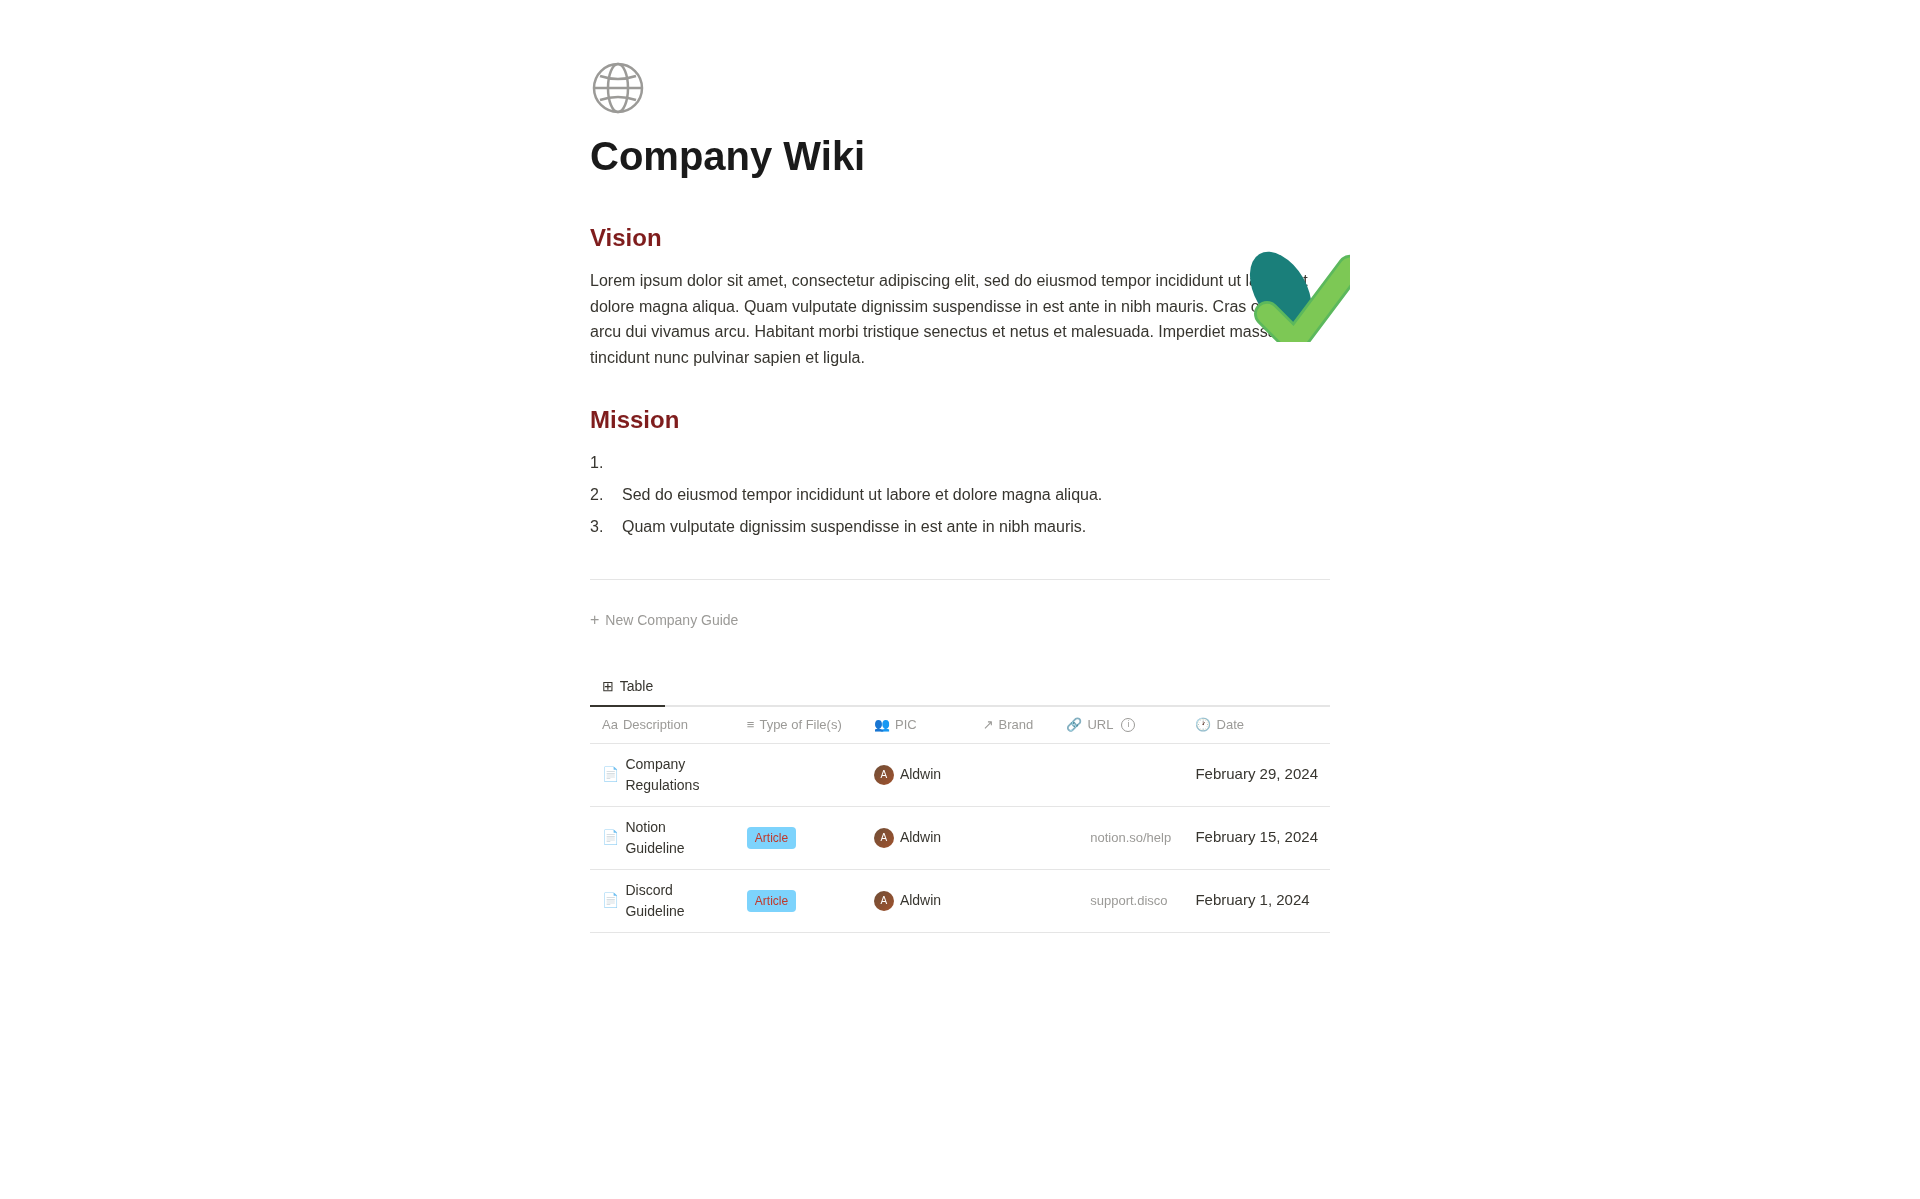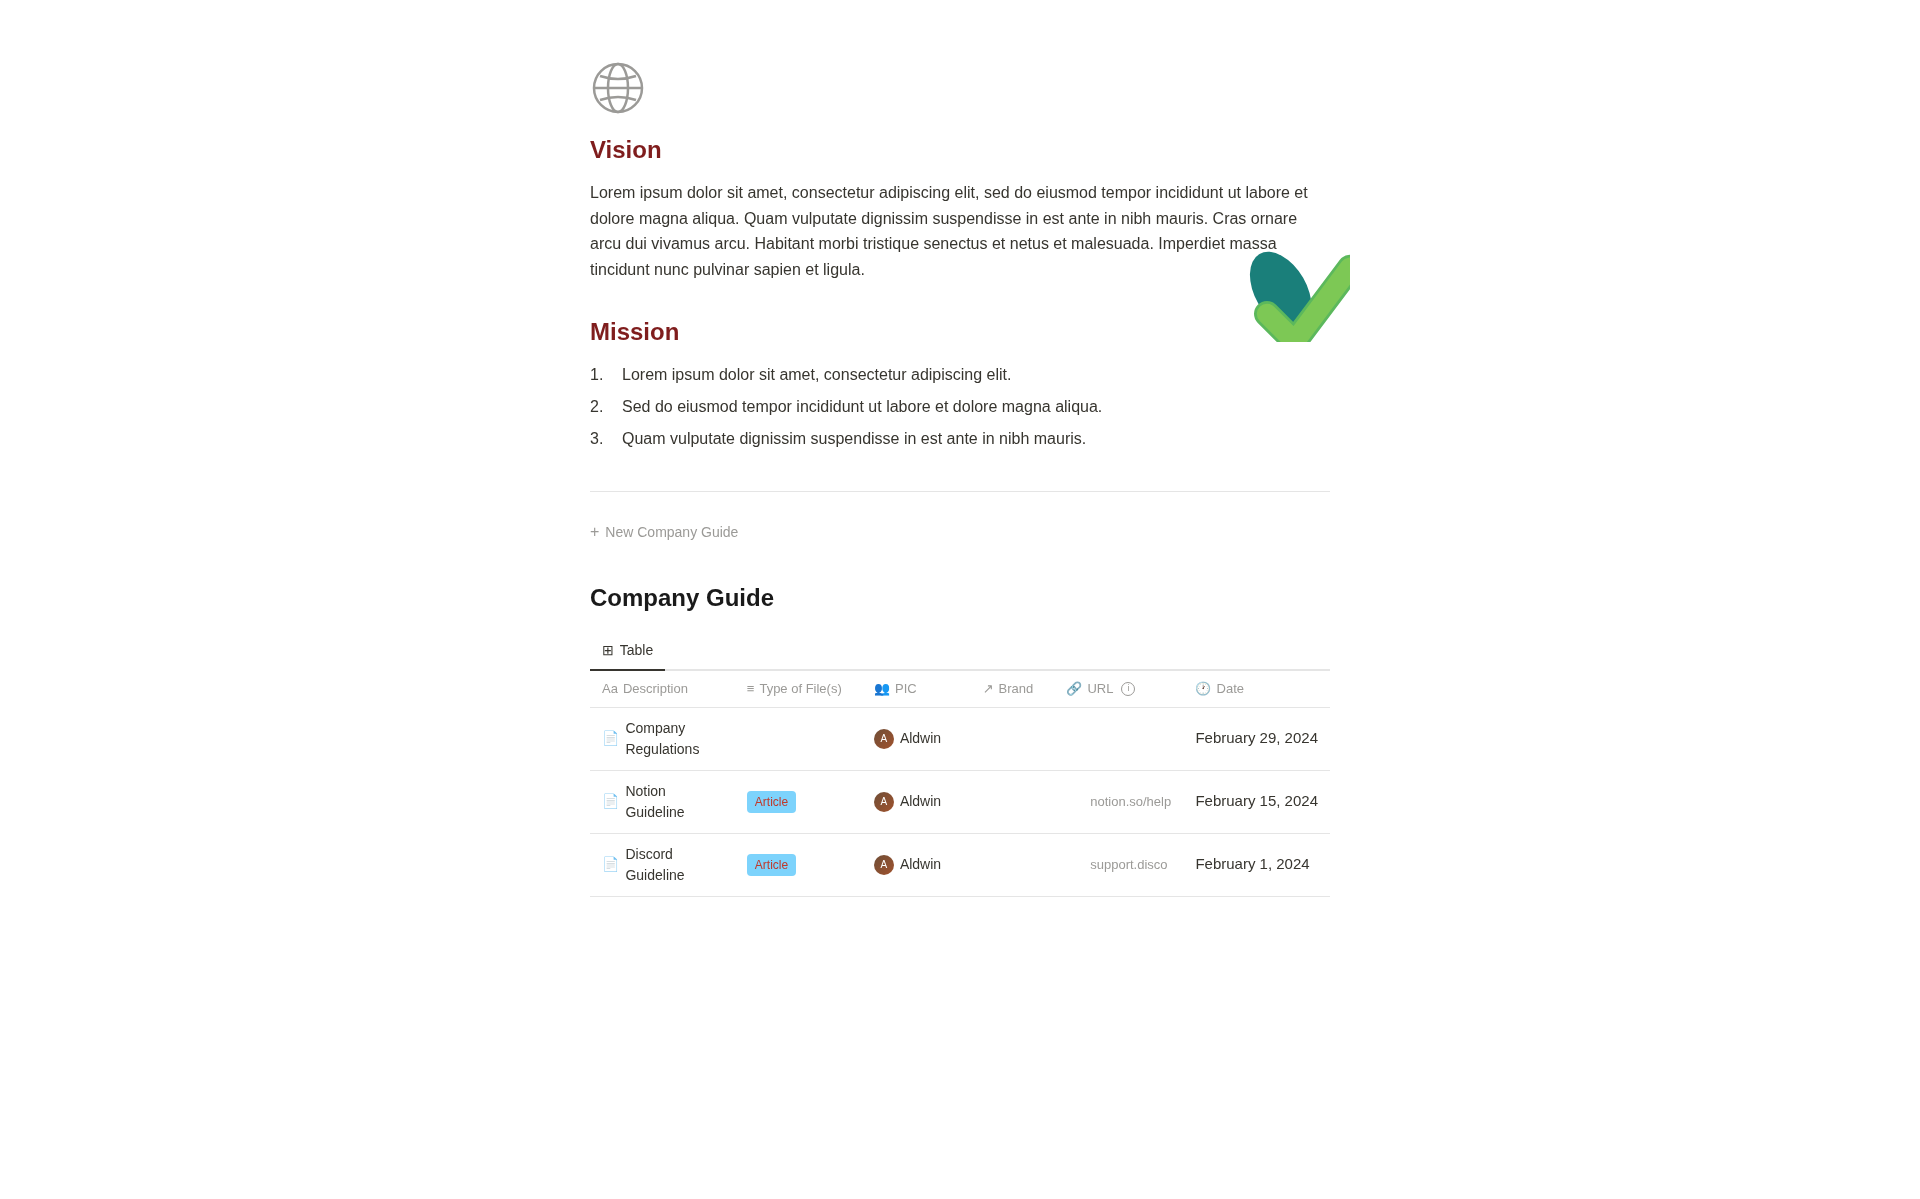--- a/index.html
+++ b/index.html
@@ -217,20 +217,21 @@
   <div class="page-icon">
     <svg viewBox="0 0 56 56" xmlns="http://www.w3.org/2000/svg">
       <circle cx="28" cy="28" r="24" fill="none" stroke="#9b9a97" stroke-width="2.5"></circle>
       <ellipse cx="28" cy="28" rx="10" ry="24" fill="none" stroke="#9b9a97" stroke-width="2.5"></ellipse>
       <line x1="4" y1="28" x2="52" y2="28" stroke="#9b9a97" stroke-width="2.5"></line>
       <path d="M10 16 Q28 22 46 16" fill="none" stroke="#9b9a97" stroke-width="2.5"></path>
       <path d="M10 40 Q28 34 46 40" fill="none" stroke="#9b9a97" stroke-width="2.5"></path>
     </svg>
   </div>
 
+  <h1 class="page-title">Company Wiki</h1>
 
   <div class="checkmark-graphic">
     <svg viewBox="0 0 130 110" xmlns="http://www.w3.org/2000/svg">
 
       <ellipse cx="55" cy="55" rx="28" ry="46" fill="#1a7f7a" transform="rotate(-30 55 55)"></ellipse>
 
       <path d="M40 80 L70 110 L130 30" stroke="#5cb85c" stroke-width="28" fill="none" stroke-linecap="round" stroke-linejoin="round"></path>
       <path d="M40 80 L70 110 L130 30" stroke="#7dc855" stroke-width="22" fill="none" stroke-linecap="round" stroke-linejoin="round"></path>
     </svg>
   </div>
@@ -238,42 +239,40 @@
   <div>
     <h2 class="section-heading">Vision</h2>
     <p class="body-text">Lorem ipsum dolor sit amet, consectetur adipiscing elit, sed do eiusmod tempor incididunt ut labore et dolore magna aliqua. Quam vulputate dignissim suspendisse in est ante in nibh mauris. Cras ornare arcu dui vivamus arcu. Habitant morbi tristique senectus et netus et malesuada. Imperdiet massa tincidunt nunc pulvinar sapien et ligula.</p>
   </div>
 
   <div>
     <h2 class="section-heading">Mission</h2>
     <ol class="mission-list">
       <li>
         <span class="num">1.</span>
-        <span>Lorem ipsum dolor sit amet, consectetur adipiscing elit.</span>
       </li>
       <li>
         <span class="num">2.</span>
         <span>Sed do eiusmod tempor incididunt ut labore et dolore magna aliqua.</span>
       </li>
       <li>
         <span class="num">3.</span>
         <span>Quam vulputate dignissim suspendisse in est ante in nibh mauris.</span>
       </li>
     </ol>
   </div>
 
   <hr class="divider">
 
   <div class="add-new-row">
     <span class="plus-icon">+</span>
     <span>New Company Guide</span>
   </div>
 
   <div>
-    <h2 class="section-title">Company Guide</h2>
 
     <div class="table-tabs">
       <div class="tab-item active">
         <span>⊞</span>
         <span>Table</span>
       </div>
     </div>
 
     <table class="data-table">
       <thead>

